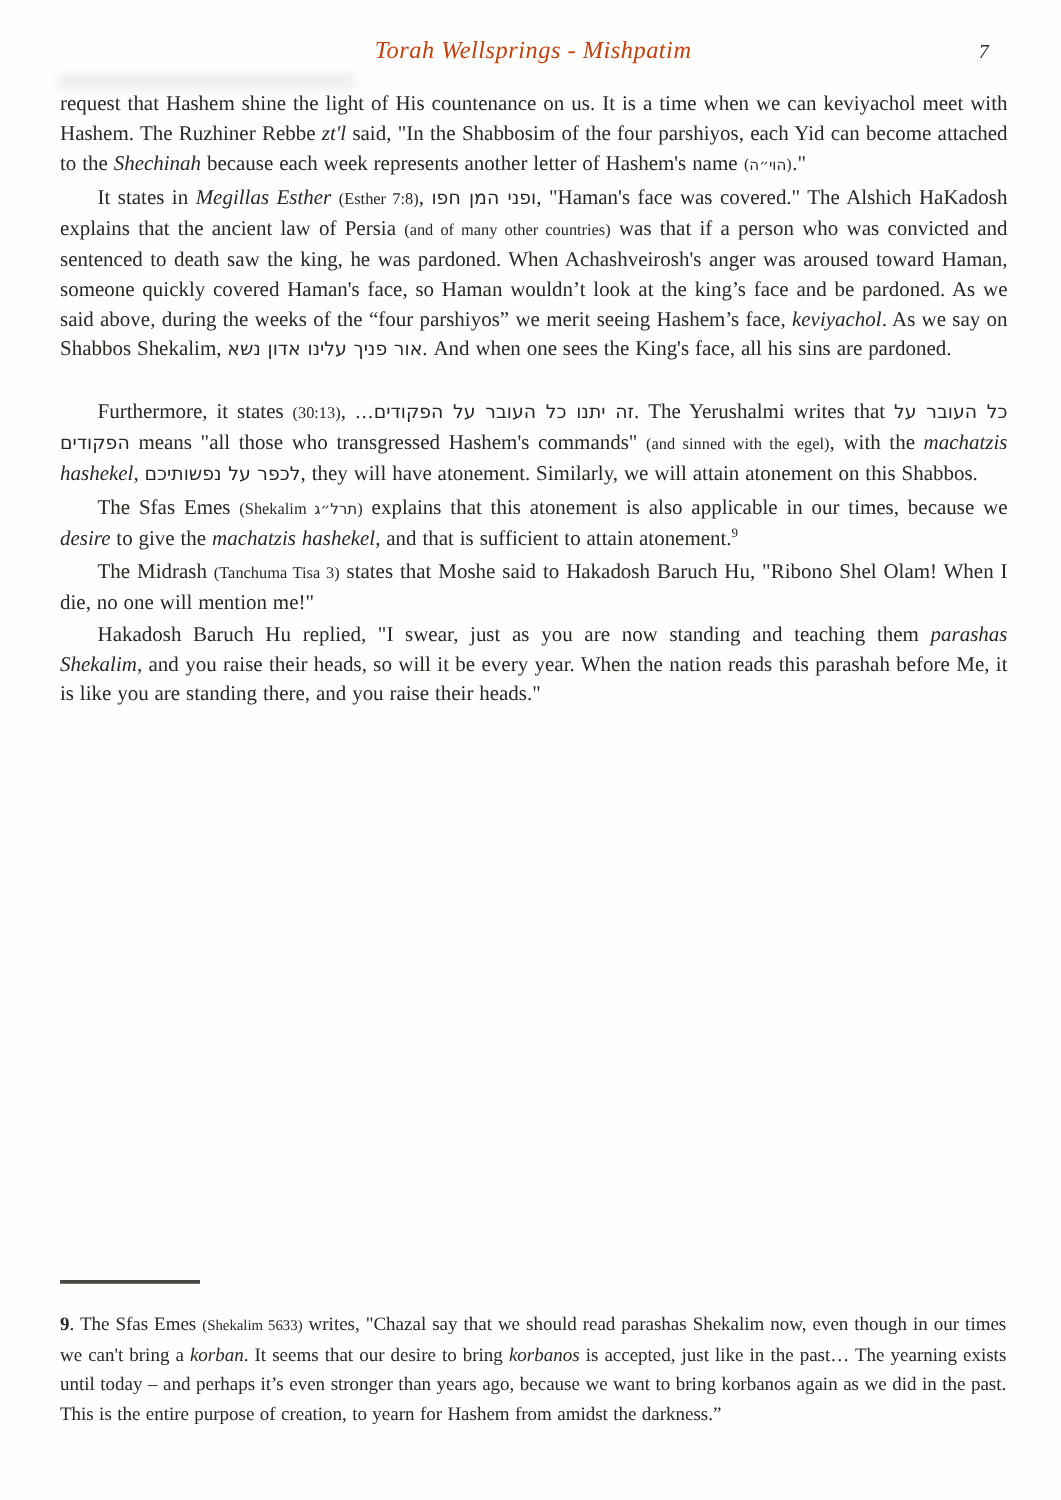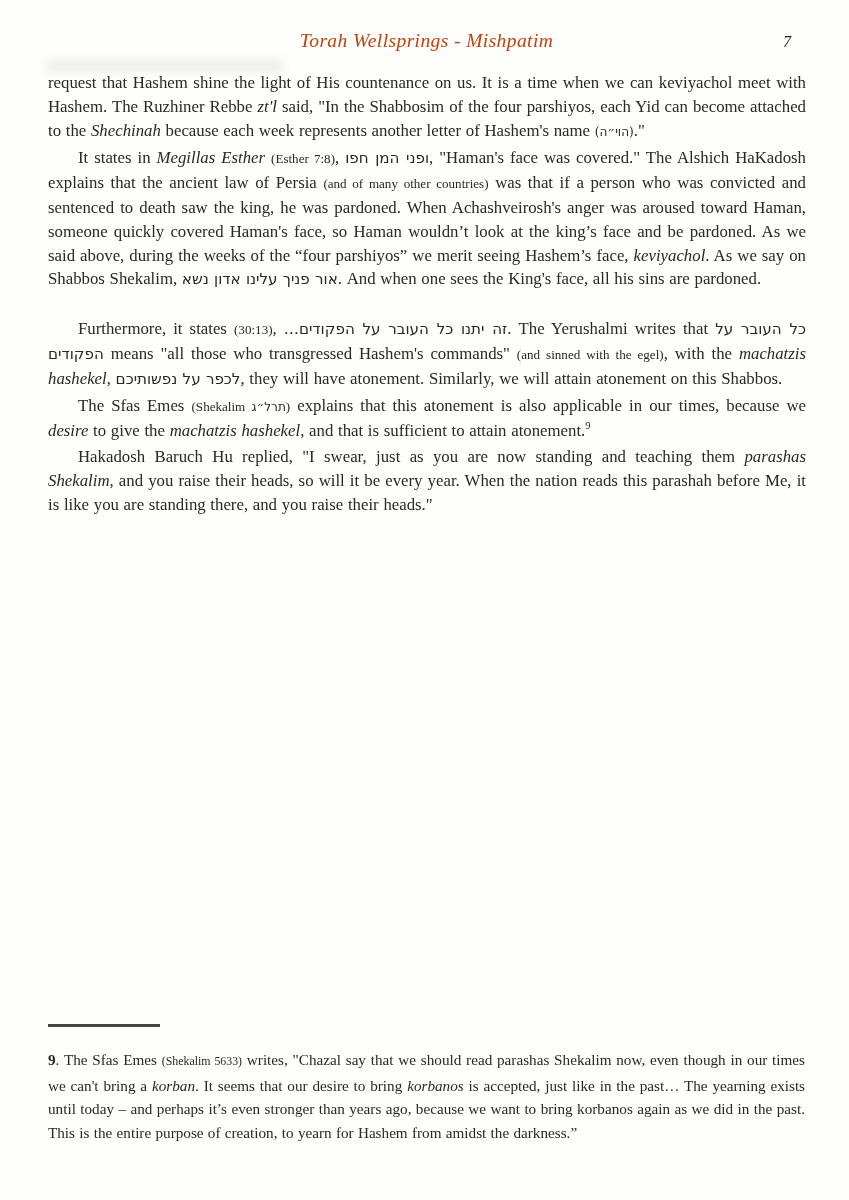--- a/index.html
+++ b/index.html
@@ -87,20 +87,21 @@
   <div class="scan-artifact"></div>
 
   <main class="columns">
     <div class="column">
         <p class="para"><span>request that Hashem shine the light of His countenance on us. It is a time when we can keviyachol meet with Hashem. The Ruzhiner Rebbe </span><span class="run-i">zt'l</span><span> said, "In the Shabbosim of the four parshiyos, each Yid can become attached to the </span><span class="run-i">Shechinah</span><span> because each week represents another letter of Hashem's name </span><span class="run-sm-he" dir="rtl">(הוי״ה)</span><span>."</span></p>
         <p class="para indent"><span>It states in </span><span class="run-i">Megillas Esther</span><span> </span><span class="run-sm">(</span><span class="run-smi">Esther</span><span class="run-sm"> 7:8)</span><span>, </span><span class="run-he" dir="rtl">ופני המן חפו</span><span>, "Haman's face was covered." The Alshich HaKadosh explains that the ancient law of Persia </span><span class="run-sm">(and of many other countries)</span><span> was that if a person who was convicted and sentenced to death saw the king, he was pardoned. When Achashveirosh's anger was aroused toward Haman, someone quickly covered Haman's face, so Haman wouldn’t look at the king’s face and be pardoned. As we said above, during the weeks of the “four parshiyos” we merit seeing Hashem’s face, </span><span class="run-i">keviyachol</span><span>. As we say on Shabbos Shekalim, </span><span class="run-he" dir="rtl">אור פניך עלינו אדון נשא</span><span>. And when one sees the King's face, all his sins are pardoned.</span></p>
       </div>
     <div class="column">
         <p class="para indent"><span>Furthermore, it states </span><span class="run-sm">(30:13)</span><span>, </span><span class="run-he" dir="rtl">זה יתנו כל העובר על הפקודים…</span><span>. The Yerushalmi writes that </span><span class="run-he" dir="rtl">כל העובר על הפקודים</span><span> means "all those who transgressed Hashem's commands" </span><span class="run-sm">(and sinned with the </span><span class="run-smi">egel</span><span class="run-sm">)</span><span>, with the </span><span class="run-i">machatzis hashekel</span><span>, </span><span class="run-he" dir="rtl">לכפר על נפשותיכם</span><span>, they will have atonement. Similarly, we will attain atonement on this Shabbos.</span></p>
         <p class="para indent"><span>The Sfas Emes </span><span class="run-sm">(</span><span class="run-smi">Shekalim</span><span class="run-sm"> </span><span class="run-sm-he" dir="rtl">תרל״ג</span><span class="run-sm">)</span><span> explains that this atonement is also applicable in our times, because we </span><span class="run-i">desire</span><span> to give the </span><span class="run-i">machatzis hashekel</span><span>, and that is sufficient to attain atonement.</span><sup class="run-sup">9</sup></p>
+        <p class="para indent"><span>The Midrash </span><span class="run-sm">(</span><span class="run-smi">Tanchuma Tisa</span><span class="run-sm"> 3)</span><span> states that Moshe said to Hakadosh Baruch Hu, "Ribono Shel Olam! When I die, no one will mention me!"</span></p>
         <p class="para indent"><span>Hakadosh Baruch Hu replied, "I swear, just as you are now standing and teaching them </span><span class="run-i">parashas Shekalim</span><span>, and you raise their heads, so will it be every year. When the nation reads this parashah before Me, it is like you are standing there, and you raise their heads."</span></p>
       </div>
   </main>
 
   <footer class="footnote-area">
     <div class="footnote-rule"></div>
     <div class="footnote-text">
         <p class="para"><span class="run-b">9</span><span>. The Sfas Emes </span><span class="run-sm">(</span><span class="run-smi">Shekalim</span><span class="run-sm"> 5633)</span><span> writes, "Chazal say that we should read parashas Shekalim now, even though in our times we can't bring a </span><span class="run-i">korban</span><span>. It seems that our desire to bring </span><span class="run-i">korbanos</span><span> is accepted, just like in the past… The yearning exists until today – and perhaps it’s even stronger than years ago, because we want to bring korbanos again as we did in the past. This is the entire purpose of creation, to yearn for Hashem from amidst the darkness.”</span></p>
       </div>
   </footer>

